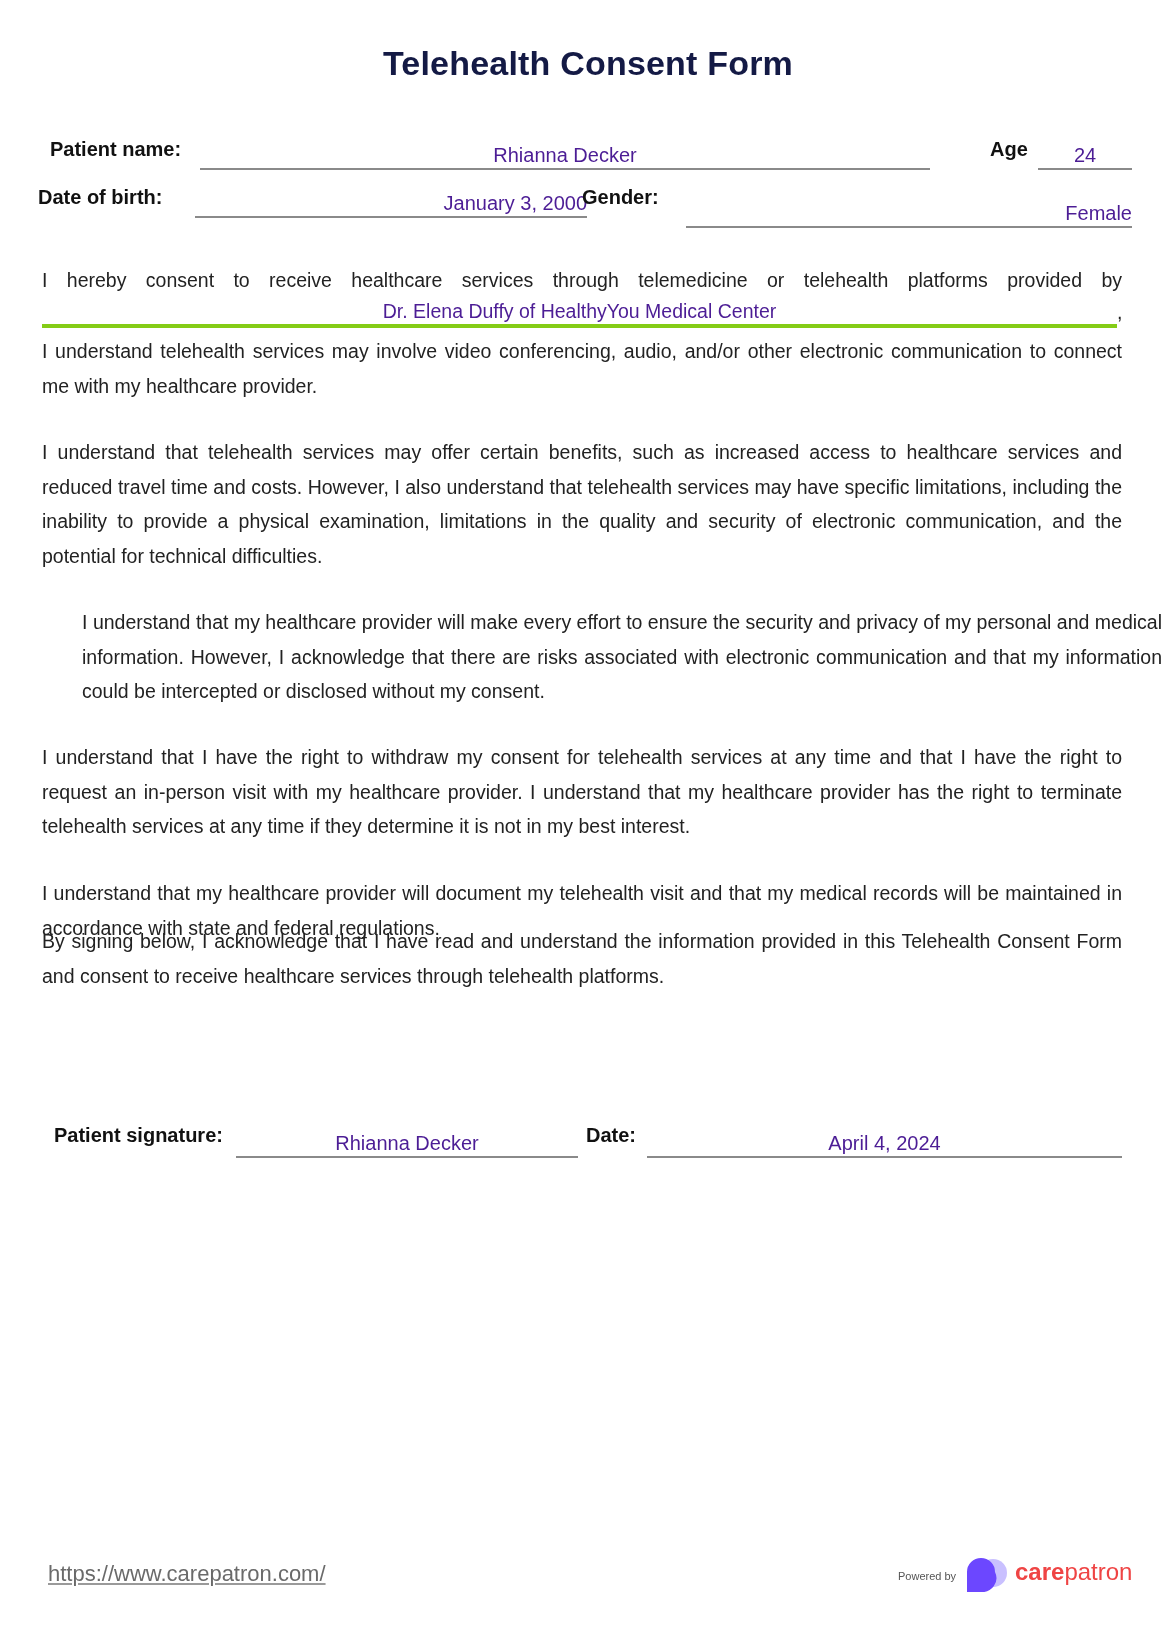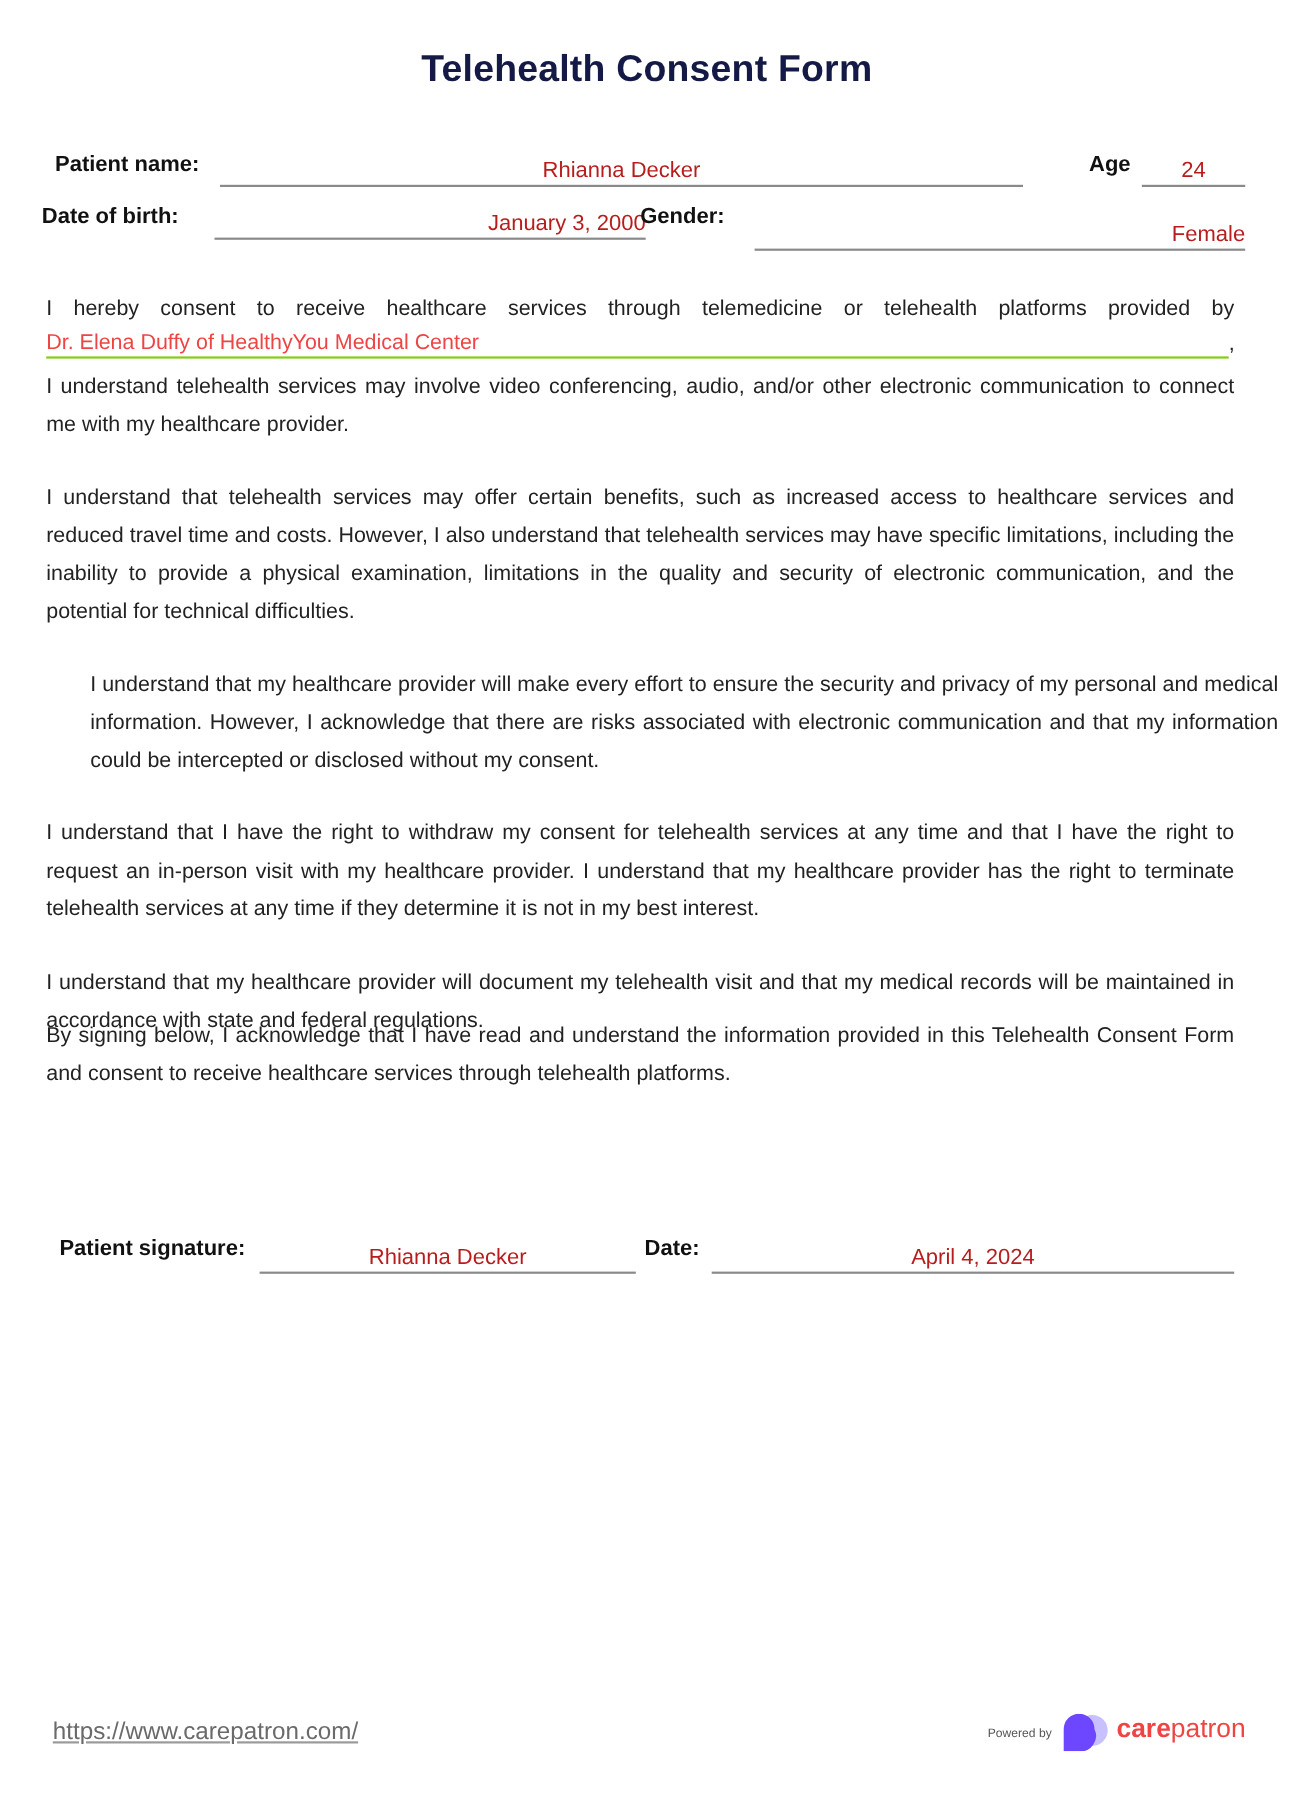--- a/index.html
+++ b/index.html
@@ -8,30 +8,30 @@
     font-family: "Liberation Sans", sans-serif; color: #1f1f1f;
   }
   .abs { position: absolute; }
   .title {
     left: 0; width: 1176px; top: 44px; text-align: center;
     font-size: 34px; font-weight: bold; color: #141a45; letter-spacing: 0.2px;
   }
   .label { font-weight: bold; font-size: 20px; color: #111; white-space: nowrap; }
   .field {
     border-bottom: 2px solid #8a8a8a; text-align: center;
-    font-size: 20px; color: #b91c1c; height: 26px; line-height: 26px;
+    font-size: 20px; color: #4c1d95; height: 26px; line-height: 26px;
   }
   .para {
     left: 42px; width: 1080px; font-size: 19.5px; line-height: 34.5px;
     text-align: justify; text-align-last: left; color: #222; margin: 0;
   }
   .para.firstline { text-align-last: justify; }
   .provider-line {
-    left: 42px; width: 1075px; top: 298px; border-bottom: 2px solid #84cc16;
-    font-size: 19.5px; line-height: 26px; height: 26px; color: #ef4444;
+    left: 42px; width: 1075px; top: 298px; border-bottom: 4px solid #84cc16;
+    text-align: center; font-size: 19.5px; line-height: 26px; height: 26px; color: #4c1d95;
   }
   .provider-comma { left: 1117px; top: 301px; font-size: 19.5px; color: #222; }
   .footer-link {
     left: 48px; top: 1561px; font-size: 22px; color: #6a6a6a;
     text-decoration: underline; text-decoration-color: #9a9a9a;
   }
   .powered { left: 898px; top: 1570px; font-size: 11px; color: #555; }
   .logo-mark { left: 963px; top: 1558px; width: 46px; height: 34px; }
   .brand { left: 1015px; top: 1558px; font-size: 24px; color: #ef4444; }
   .brand .bold { font-weight: bold; }

